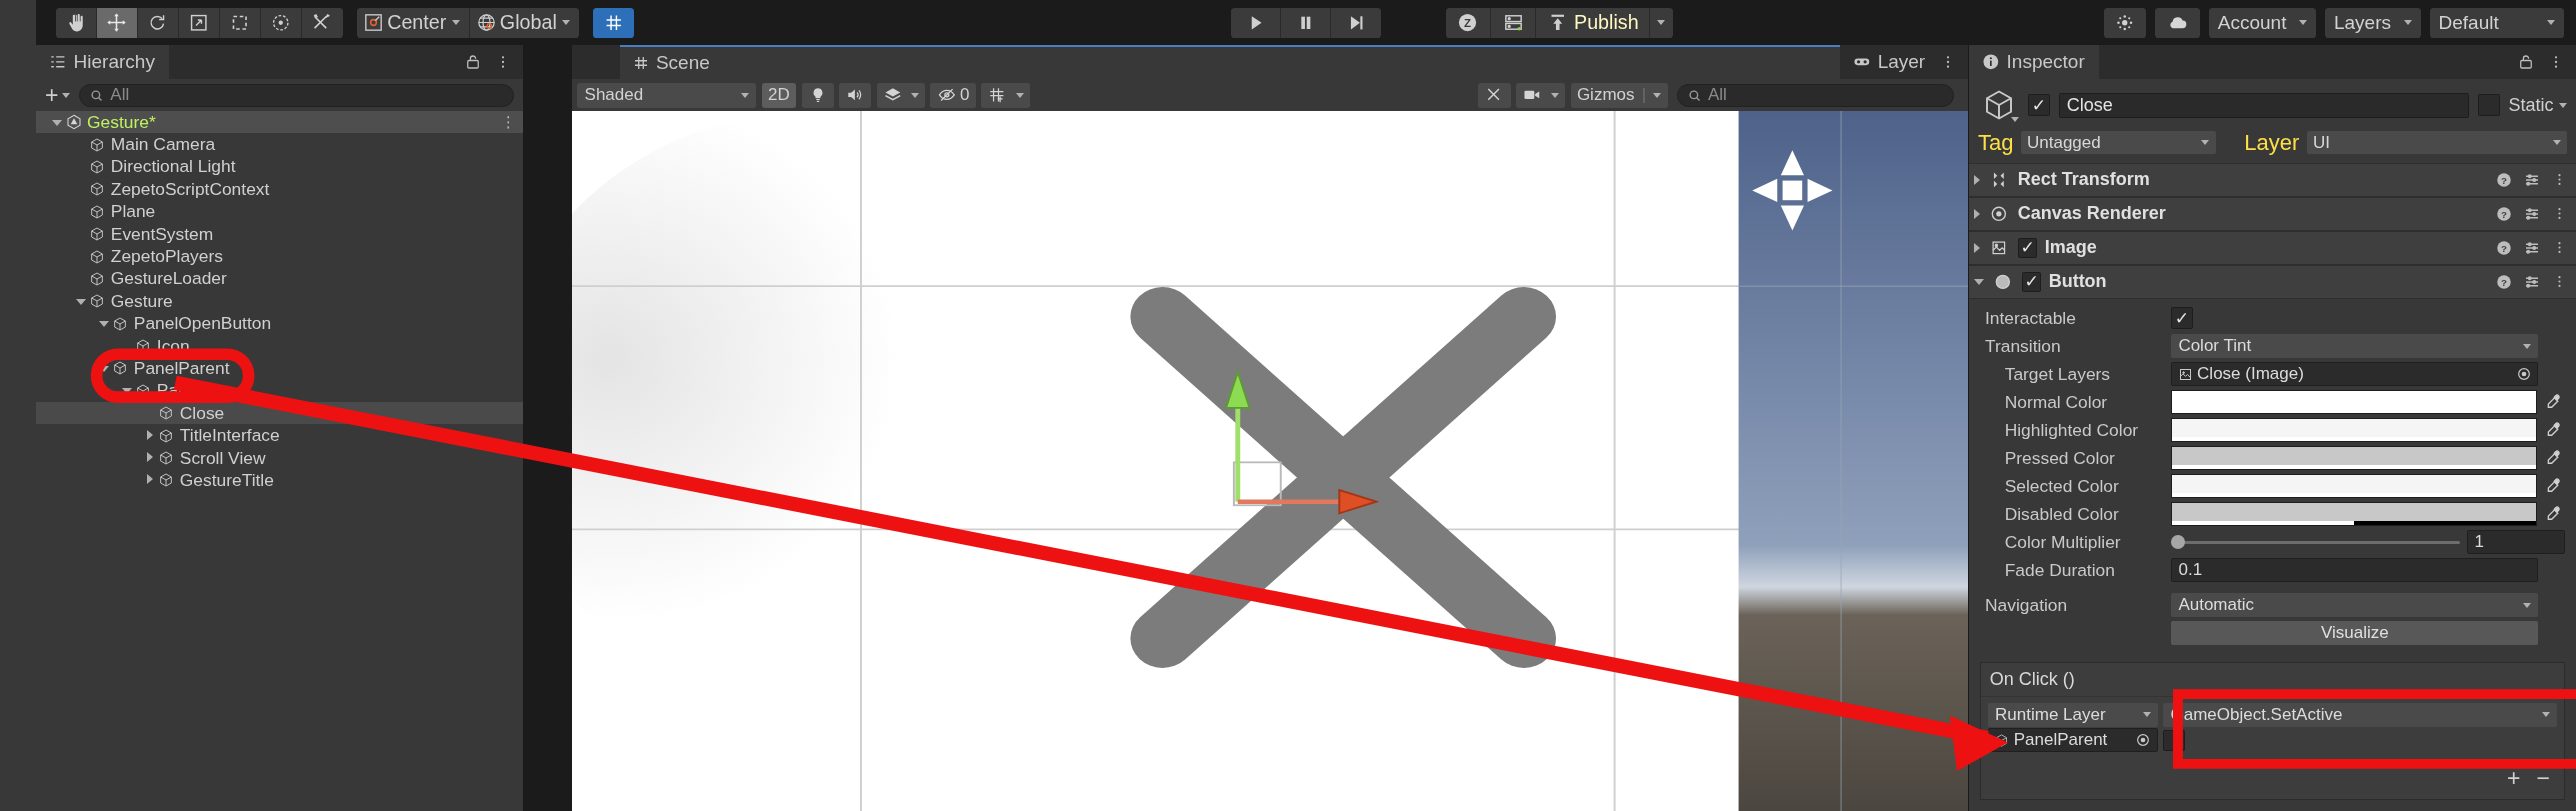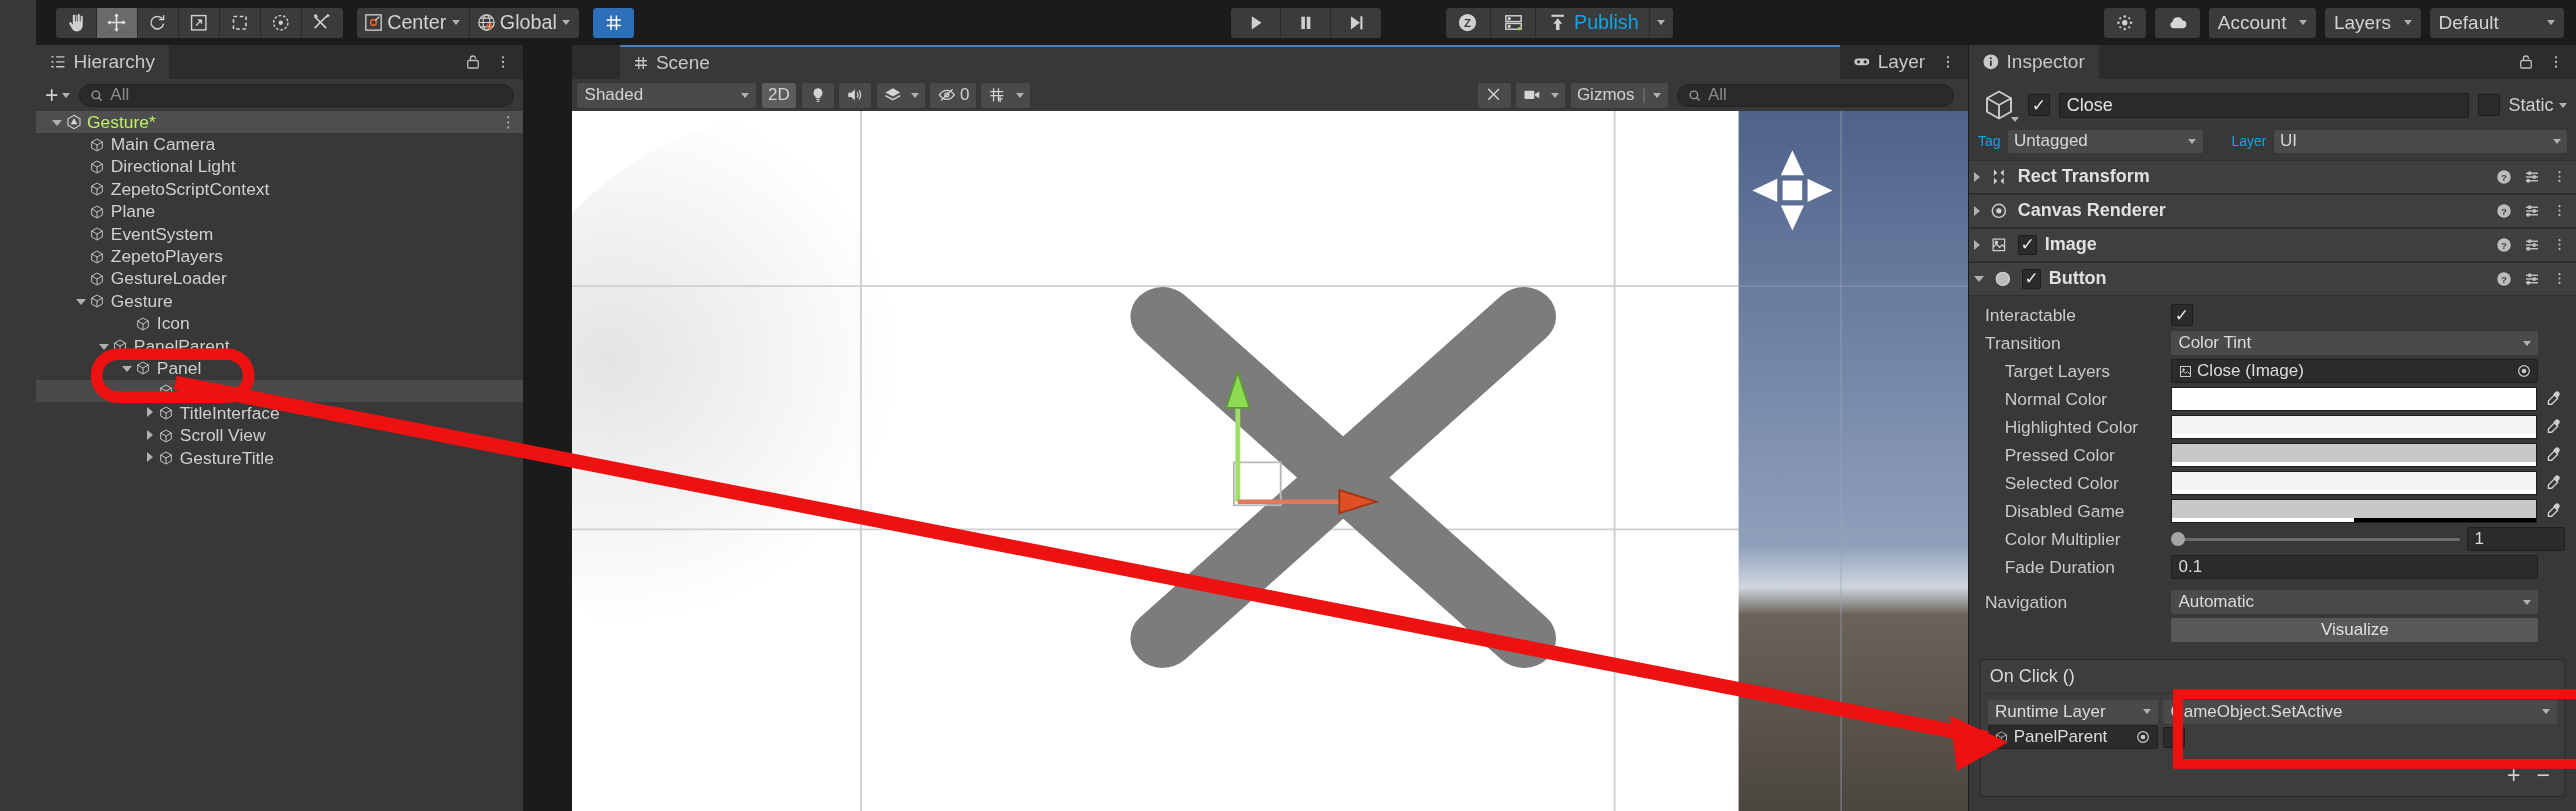--- a/index.html
+++ b/index.html
@@ -48,21 +48,21 @@
   .play-btn:last-child { border-radius: 0 3.6px 3.6px 0; border-right: none; }
 
   .pub-group { position: absolute; left: 55.5%; display: flex; align-items: center; }
   .pub-btn {
     height: 30px; background: #3b3b3b; display: flex; align-items: center;
     justify-content: center; gap: 5.4px; padding: 0 10.7px;
     border-right: 0.9px solid #2a2a2a;
   }
   .pub-btn:first-child { border-radius: 3.6px 0 0 3.6px; }
   .pub-btn:last-child { border-radius: 0 3.6px 3.6px 0; border-right: none; padding: 0 7.2px; }
-  .pub-btn span { font-size: 19.7px; color: #0ea5e9; }
+  .pub-btn span { font-size: 19.7px; color: #fef9c3; }
 
   .tb-right { position: absolute; right: 12.5px; display: flex; align-items: center; gap: 9px; }
   .tb-rb { height: 30px; background: #3b3b3b; border-radius: 3.6px; display:flex; align-items:center; justify-content:center; padding: 0 10.7px; }
   .tb-drop { height: 30px; background: #3b3b3b; border-radius: 3.6px; display:flex; align-items:center; padding: 0 9px; min-width: 89px; justify-content: space-between; gap: 12.5px;}
   .tb-drop span { font-size: 19px; color: #d2d2d2; }
 
   
   .main { flex: 1 1 auto; display: flex; min-height: 0; background: #1b1b1b; }
 
   
@@ -133,21 +133,21 @@
   }
   .chk.on { background: #2b2b2b; }
   .chk.on::after { content: "✓"; color: #e8e8e8; font-size: 17px; line-height: 1; }
   .chk.empty { background: #2b2b2b; }
   .name-field {
     flex: 1; height: 25px; background: #2a2a2a; border: 0.9px solid #1d1d1d; border-radius: 1.8px;
     display: flex; align-items: center; padding: 0 7.2px; font-size: 18px; color: #e4e4e4;
   }
   .static-wrap { display: flex; align-items: center; gap: 5.4px; font-size: 18px; color: #cfcfcf; }
   .i-taglayer { display: flex; align-items: center; padding: 1.8px 9px 7.2px 9px; gap: 7.2px; }
-  .tl-lbl { font-size: 14px; color: #0ea5e9; }
+  .tl-lbl { font-size: 22px; color: #fde047; }
   .tl-drop { height: 23px; background: #4a4a4a; border-radius: 1.8px; display: flex; align-items: center;
     justify-content: space-between; padding: 0 6.3px; font-size: 17px; color: #d8d8d8; }
 
   .comp-row {
     height: 34px; background: #3f3f3f; border-top: 0.9px solid #2e2e2e; border-bottom: 0.9px solid #2e2e2e;
     display: flex; align-items: center; padding: 0 9px 0 5.4px; gap: 7.2px; font-size: 18px; color: #e0e0e0;
   }
   .comp-row .cicon { width: 23px; display: flex; align-items: center; justify-content: center; }
   .comp-row .cname { font-weight: bold; }
   .comp-row .cright { margin-left: auto; display: flex; align-items: center; gap: 10.7px; color: #bdbdbd; }
@@ -491,20 +491,31 @@
             <span class="twisty"><span class="tw-d" style="display:inline-block"></span></span>
             <span class="cube">
               <svg width="16" height="16" viewBox="0 0 24 24" fill="none" stroke="#c3c3c3" stroke-width="1.5">
                 <path d="M12 3l8 4.5v9L12 21l-8-4.5v-9z"></path>
                 <path d="M12 12l8-4.5M12 12v9M12 12L4 7.5"></path>
               </svg>
             </span>
             <span class="hname">Gesture</span>
           </div>
           <div class="hrow">
+            <span style="display:inline-block;width:61px;flex:0 0 61px"></span>
+            <span class="twisty"><span class="tw-d" style="display:inline-block"></span></span>
+            <span class="cube">
+              <svg width="16" height="16" viewBox="0 0 24 24" fill="none" stroke="#c3c3c3" stroke-width="1.5">
+                <path d="M12 3l8 4.5v9L12 21l-8-4.5v-9z"></path>
+                <path d="M12 12l8-4.5M12 12v9M12 12L4 7.5"></path>
+              </svg>
+            </span>
+            <span class="hname">PanelOpenButton</span>
+          </div>
+          <div class="hrow">
             <span style="display:inline-block;width:84px;flex:0 0 84px"></span>
             <span class="twisty"></span>
             <span class="cube">
               <svg width="16" height="16" viewBox="0 0 24 24" fill="none" stroke="#c3c3c3" stroke-width="1.5">
                 <path d="M12 3l8 4.5v9L12 21l-8-4.5v-9z"></path>
                 <path d="M12 12l8-4.5M12 12v9M12 12L4 7.5"></path>
               </svg>
             </span>
             <span class="hname">Icon</span>
           </div>
@@ -989,21 +1000,21 @@
                 </div>
                 <div class="eyed">
                   <svg width="18" height="18" viewBox="0 0 24 24" fill="none" stroke="#cfcfcf" stroke-width="1.8">
                     <path d="M18 3.5a2.6 2.6 0 0 1 0 3.7l-2 2-3.7-3.7 2-2a2.6 2.6 0 0 1 3.7 0z" fill="#cfcfcf"></path>
                     <path d="M12.6 6.5L4.5 14.6V19h4.4l8.1-8.1z"></path>
                   </svg>
                 </div>
               </div>
             </div>
             <div class="prop">
-              <span class="plabel indent">Disabled Game</span>
+              <span class="plabel indent">Disabled Color</span>
               <div class="pfield">
                 <div class="swatch" style="background:#c8c8c8">
                   <div class="alphabg"></div>
                   <div class="alpha" style="width:50%"></div>
                 </div>
                 <div class="eyed">
                   <svg width="18" height="18" viewBox="0 0 24 24" fill="none" stroke="#cfcfcf" stroke-width="1.8">
                     <path d="M18 3.5a2.6 2.6 0 0 1 0 3.7l-2 2-3.7-3.7 2-2a2.6 2.6 0 0 1 3.7 0z" fill="#cfcfcf"></path>
                     <path d="M12.6 6.5L4.5 14.6V19h4.4l8.1-8.1z"></path>
                   </svg>

